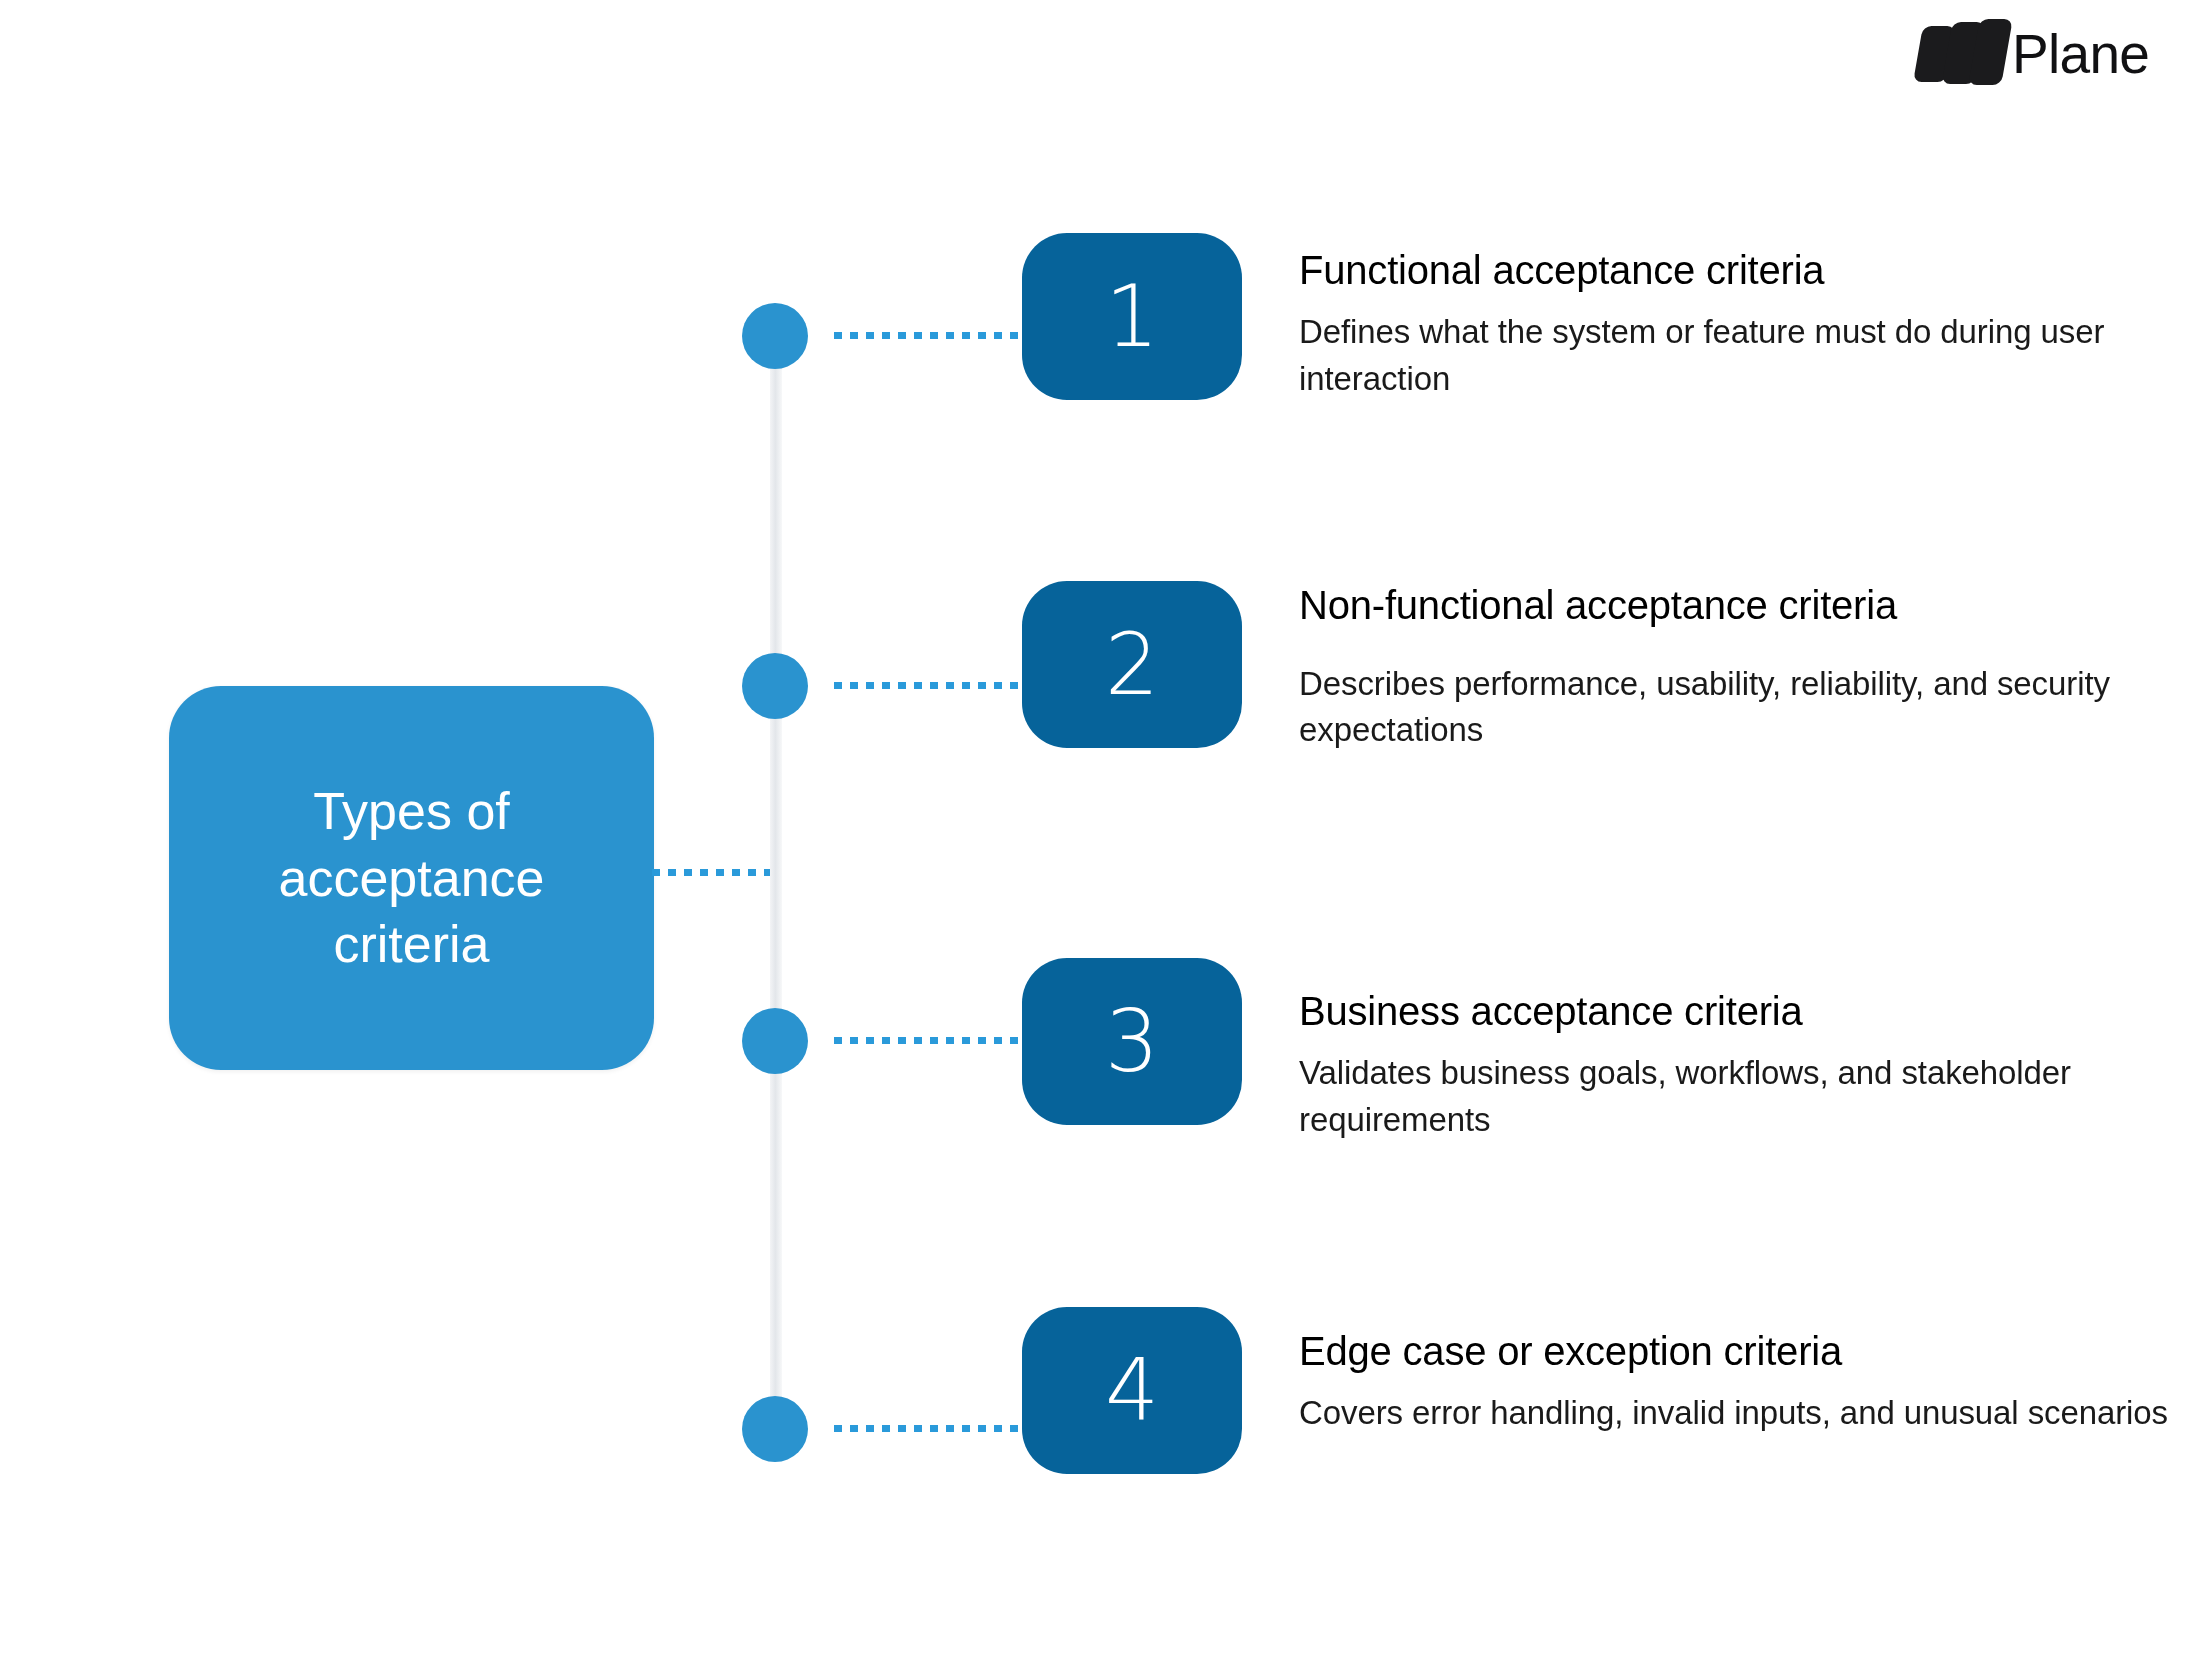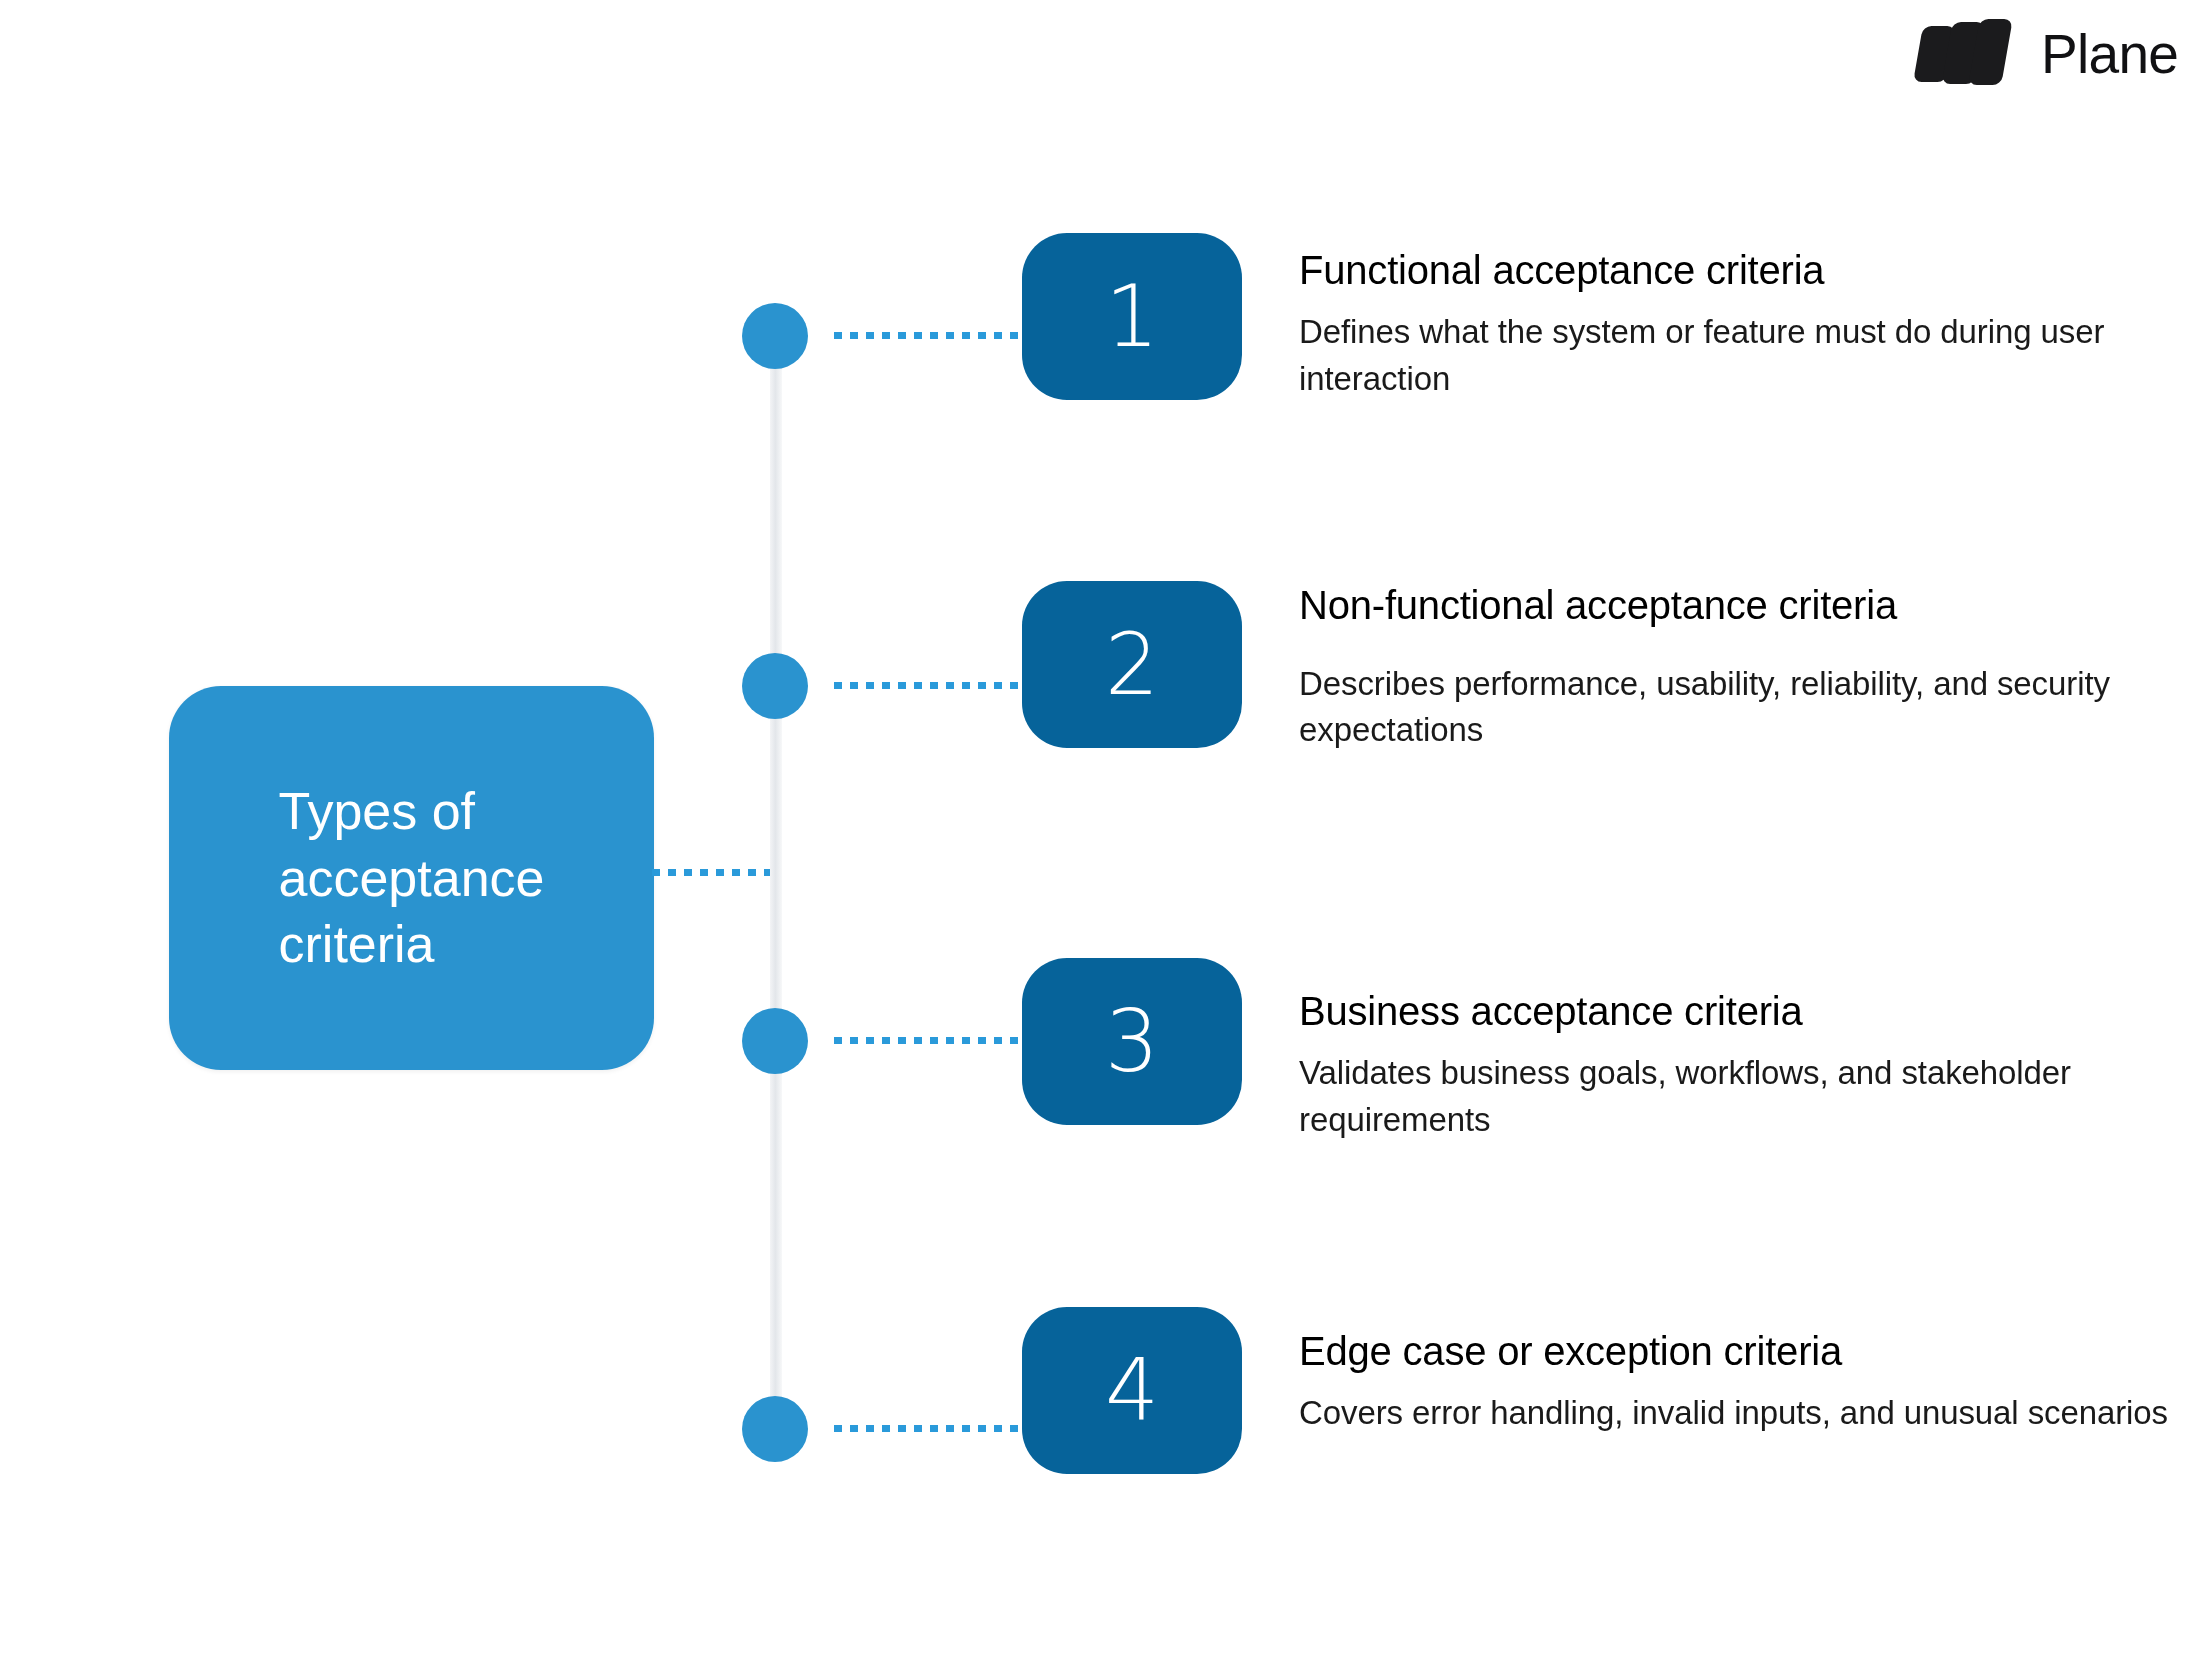--- a/index.html
+++ b/index.html
@@ -5,40 +5,40 @@
   html,body{margin:0;padding:0;}
   body{
     width:2205px;height:1654px;
     background:#ffffff;
     font-family:"Liberation Sans","DejaVu Sans",sans-serif;
     overflow:hidden;position:relative;
   }
   .canvas{position:absolute;inset:0;}
 
   
-  .brand{position:absolute;left:1918px;top:18.7px;display:flex;align-items:center;gap:35px;}
+  .brand{position:absolute;left:1918px;top:18.7px;display:flex;align-items:center;gap:6px;}
   .brand-mark{position:relative;width:88px;height:72px;}
   .brand-mark span{
     position:absolute;top:0;width:33px;height:66px;background:#1b1b1d;
     border-radius:8.6px;transform:skewX(-10deg);
   }
   .brand-mark span.m1{left:0px;height:56px;top:7.2px;}
   .brand-mark span.m2{left:29px;height:62px;top:3.6px;}
   .brand-mark span.m3{left:56px;height:66px;top:0px;}
   .brand-word{font-size:55px;color:#111113;letter-spacing:-0.7px;line-height:1;font-weight:400;}
 
   
   .title-card{
     position:absolute;left:169px;top:686px;width:485px;height:384px;
     background:#2a93cf;border-radius:52px;
     display:flex;align-items:center;justify-content:center;
     box-shadow:0 1.4px 4.3px rgba(0,0,0,.06);
   }
   .title-card-text{
-    color:#ffffff;font-size:52px;line-height:1.28;text-align:left;
+    color:#ffffff;font-size:52px;line-height:1.28;text-align:center;
     font-weight:400;padding:0 24.4px;white-space:pre-line;
   }
 
   
   .spine{
     position:absolute;left:770px;top:336px;width:12.2px;height:1095px;
     background:linear-gradient(90deg,#f3f4f6 0%,#e3e6ea 45%,#f7f8f9 100%);
     border-radius:6.5px;
   }
 

